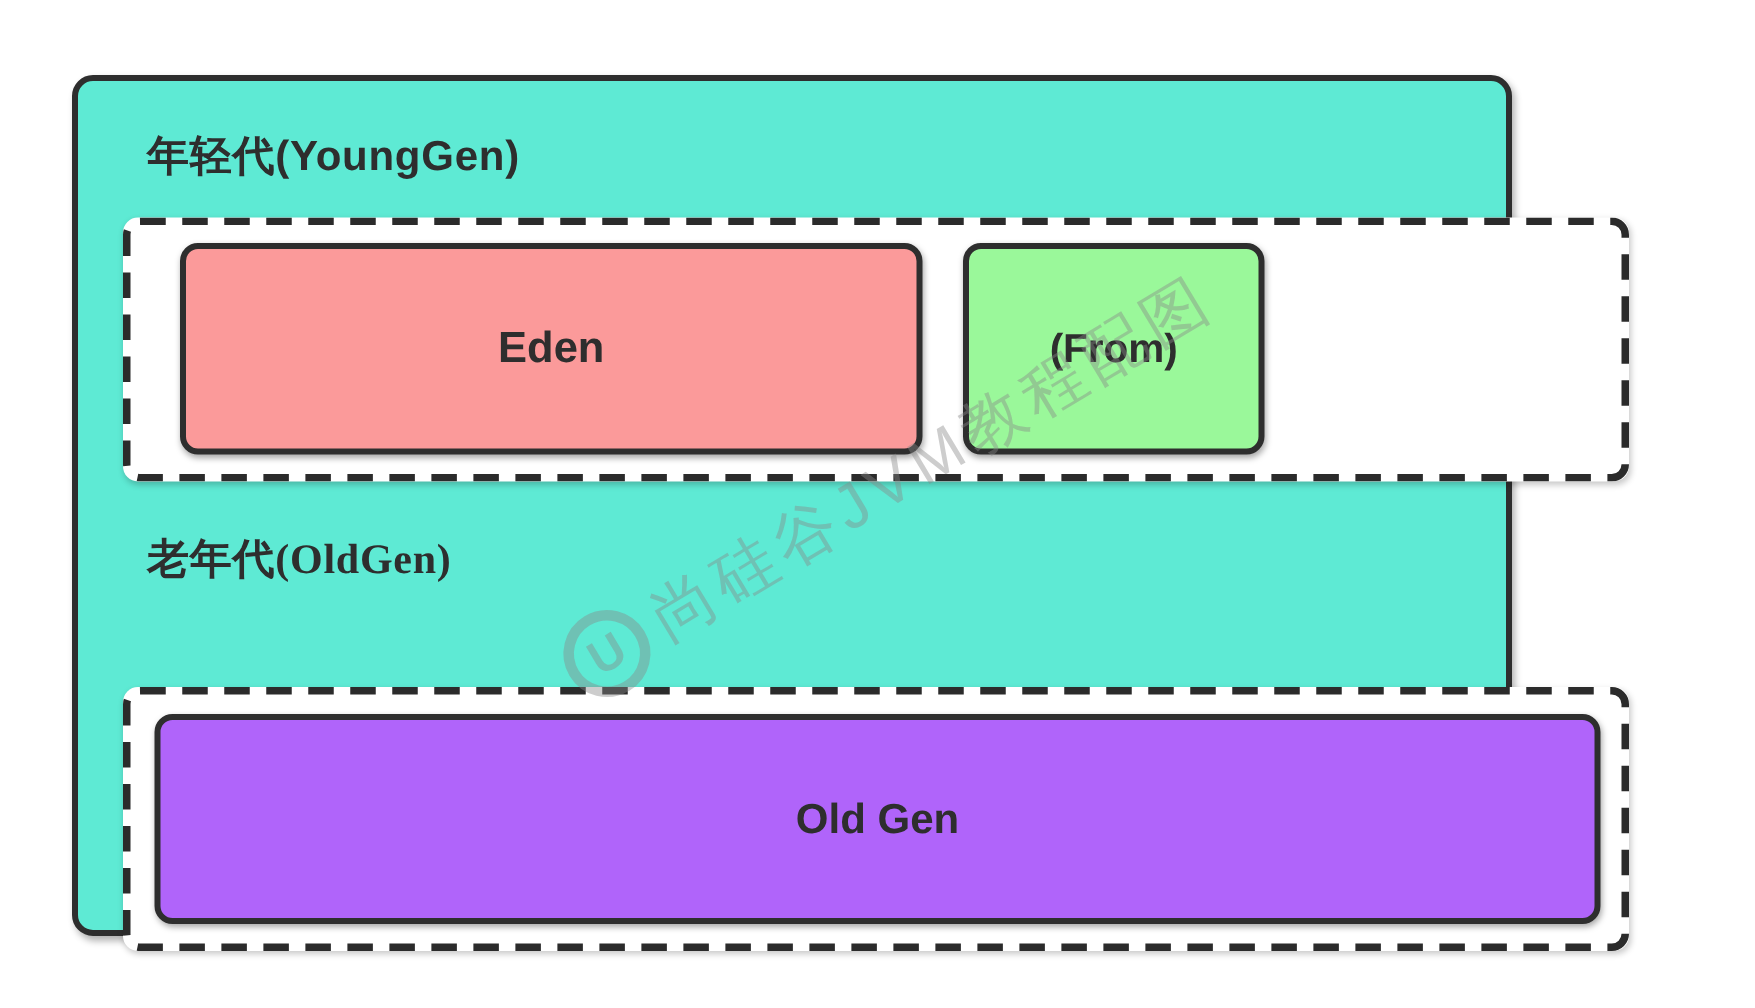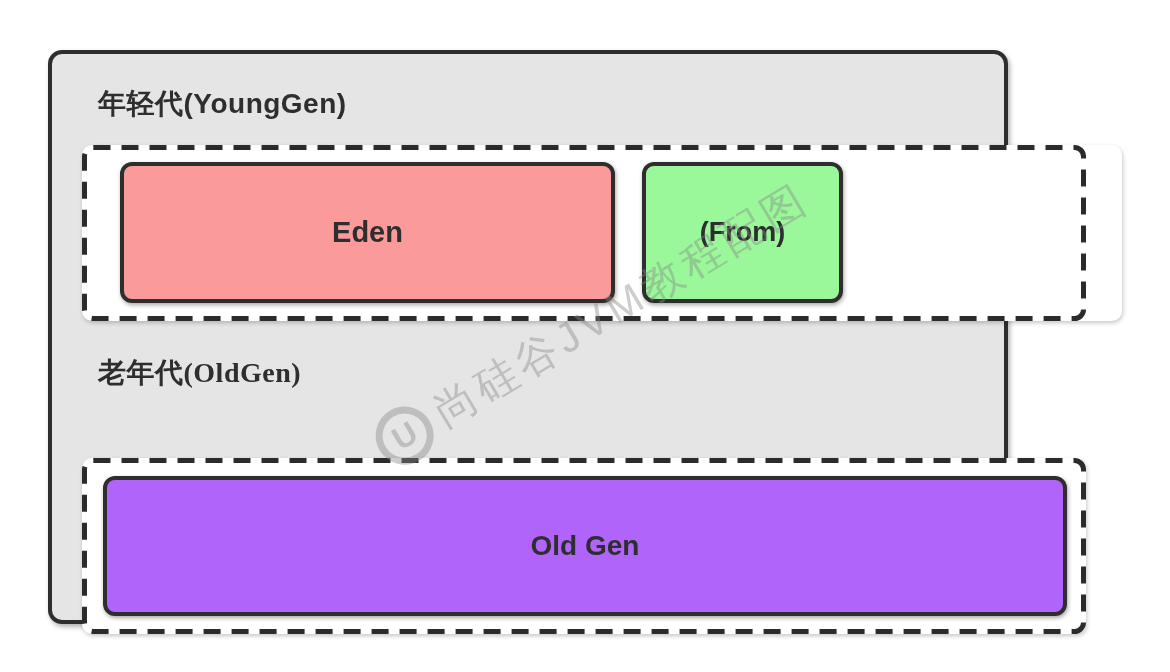--- a/index.html
+++ b/index.html
@@ -2,34 +2,34 @@
 <html><head>
 <meta charset="utf-8">
 <style>
   html,body{margin:0;padding:0;background:#ffffff;}
   .canvas{
     position:relative;width:1170px;height:672px;background:#ffffff;overflow:hidden;
     font-family:"Liberation Sans","DejaVu Sans",sans-serif;color:#2e2e2e;
   }
   .heap{
     position:absolute;left:48px;top:50px;width:960px;height:574px;
-    background:#e5e5e5;border:4px solid #2e2e2e;border-radius:14px;
+    background:#5eead4;border:4px solid #2e2e2e;border-radius:14px;
     box-sizing:border-box;box-shadow:2px 3px 5px rgba(0,0,0,0.30);
   }
   .gen-label{
     position:absolute;font-size:28px;font-weight:bold;color:#2e2e2e;
     letter-spacing:0.5px;white-space:nowrap;
   }
   .label-young{left:46px;top:31px;}
   .label-old{left:46px;top:300px;font-family:Liberation Serif, serif;}
   .dashed-zone{
     position:absolute;width:1004px;height:176px;background:#ffffff;
     border-radius:10px;box-shadow:1px 2px 4px rgba(0,0,0,0.22);
   }
-  .zone-young{left:30px;top:91px;padding-left:36px;}
+  .zone-young{left:30px;top:91px;}
   .zone-old{left:30px;top:356px;margin-top:48px;}
   .dash-rect{position:absolute;left:0;top:0;pointer-events:none;}
   .region{
     position:absolute;border:4px solid #2e2e2e;border-radius:12px;
     box-sizing:border-box;display:flex;flex-direction:column;
     align-items:center;justify-content:center;text-align:center;
     font-weight:bold;color:#2e2e2e;box-shadow:1px 2px 4px rgba(0,0,0,0.35);
   }
   .eden{left:38px;top:17px;width:495px;height:141px;background:#FB9A9A;font-size:29px;}
   .survivor0{left:560px;top:17px;width:201px;height:141px;background:#9AF89A;font-size:27px;line-height:1.25;}

